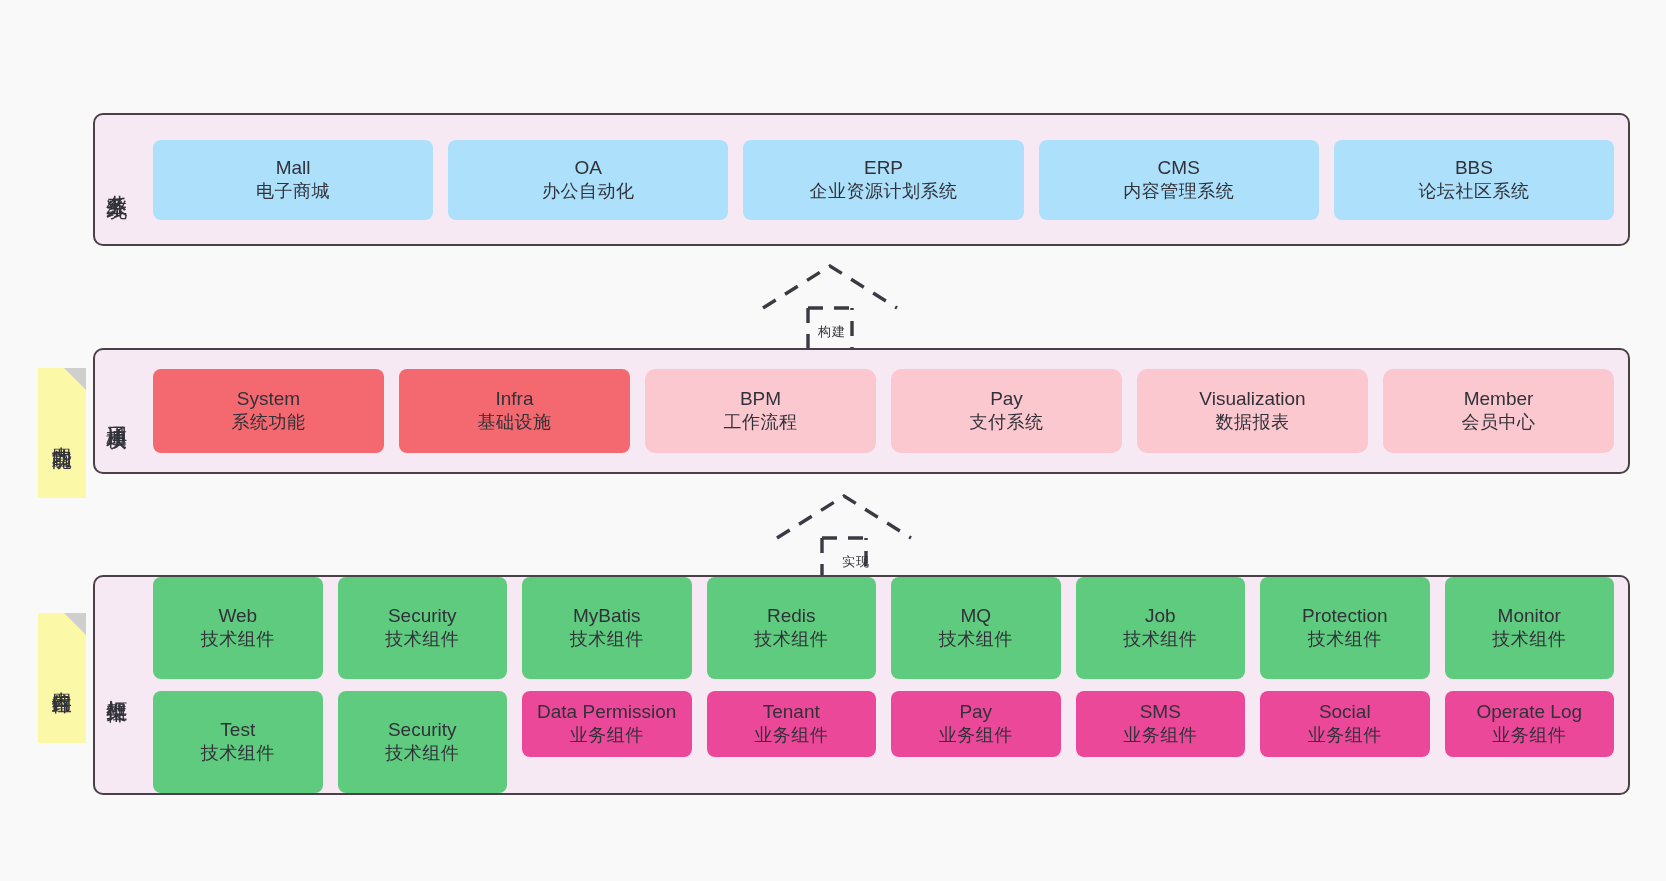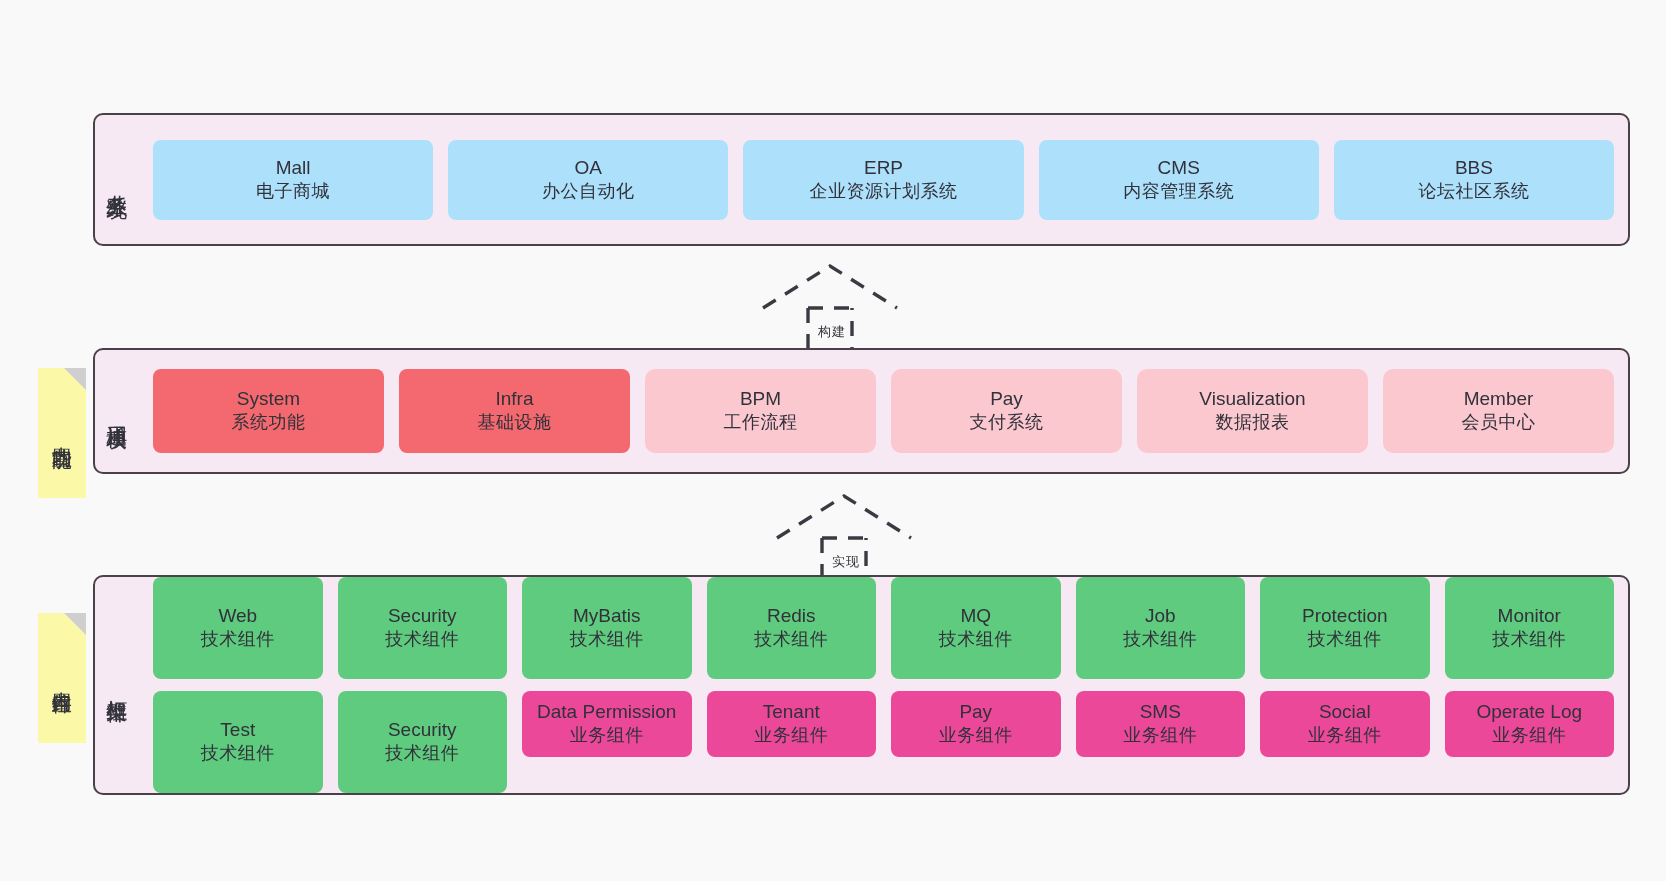--- a/index.html
+++ b/index.html
@@ -211,21 +211,21 @@
         </div>
     </div>
   </div>
 
   <div class="connector" style="left:774px; top:492px;">
     <svg width="140" height="92" viewBox="0 0 140 92">
       <path d="M 3 46 L 70 4 L 137 46" fill="none" stroke="#3a3a42" stroke-width="3.4" stroke-dasharray="15,11" stroke-linecap="butt"></path>
       <path d="M 48 46 L 48 90 L 92 90 L 92 46" fill="none" stroke="#3a3a42" stroke-width="3.4" stroke-dasharray="15,11" stroke-linecap="butt"></path>
       <path d="M 48 46 L 92 46" fill="none" stroke="#3a3a42" stroke-width="3.4" stroke-dasharray="15,11" stroke-linecap="butt"></path>
     </svg>
-    <div class="conn-label" style="left:58px; top:30px;">实现</div>
+    <div class="conn-label" style="left:68px; top:30px;">实现</div>
   </div>
 
   <div class="note" style="left:38px; top:613px; width:48px; height:130px;">
     <span>内置组件</span>
   </div>
   <div class="panel" id="panel-framework" style="left:93px; top:575px; width:1537px; height:220px;">
     <div class="panel-title">框架组件</div>
     <div class="panel-body">
       <div class="row" id="row-fw1">
           <div class="card green">

